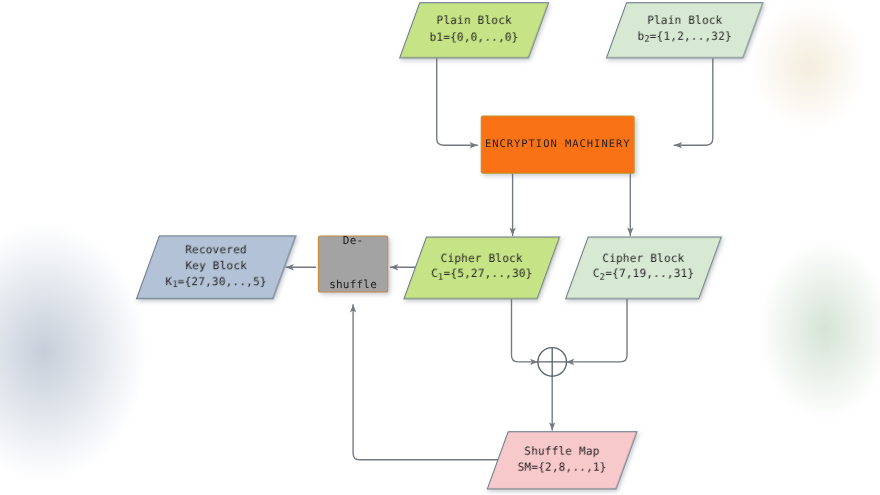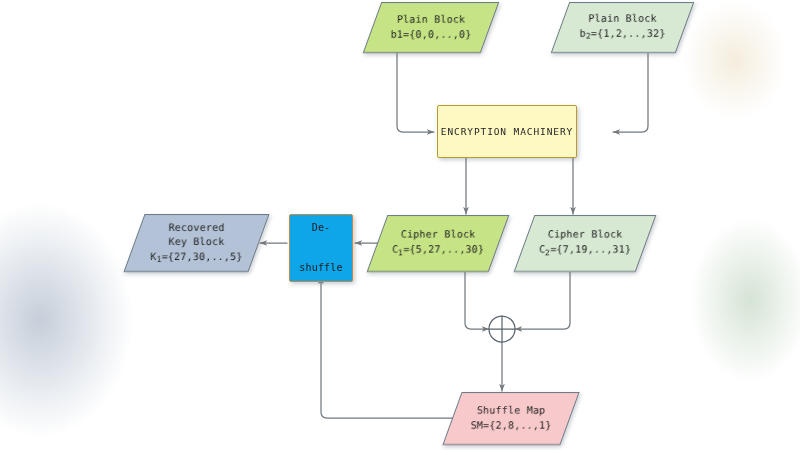--- a/index.html
+++ b/index.html
@@ -132,21 +132,21 @@
 
   <div class="node para skew-in" style="left:560px; top:2px; width:125px; height:51px; background:#d7e8d3;">
     <div class="skew-out">
       <div class="l1">Plain Block</div>
       <div class="l2">
         <span>b</span><sub>2</sub><span>={1,2,..,32}</span>
       </div>
     </div>
   </div>
 
-  <div class="node rect" style="left:437px; top:105px; width:140px; height:53px; background:#fef9c3;">
+  <div class="node rect" style="left:437px; top:105px; width:140px; height:53px; background:#f97316;">
     <div class="l-title">ENCRYPTION MACHINERY</div>
   </div>
 
   <div class="node para skew-in" style="left:377px; top:215px; width:122px; height:57px; background:#c6e385;">
     <div class="skew-out">
       <div class="l1">Cipher Block</div>
       <div class="l2">
         <span>C</span><sub>1</sub><span>={5,27,..,30}</span>
       </div>
     </div>
@@ -154,21 +154,21 @@
 
   <div class="node para skew-in" style="left:524px; top:215px; width:122px; height:57px; background:#d7e8d3;">
     <div class="skew-out">
       <div class="l1">Cipher Block</div>
       <div class="l2">
         <span>C</span><sub>2</sub><span>={7,19,..,31}</span>
       </div>
     </div>
   </div>
 
-  <div class="node rect" style="left:289px; top:214px; width:64px; height:68px; background:#0ea5e9; border-color:#c98a3f;gap:25px;">
+  <div class="node rect" style="left:289px; top:214px; width:64px; height:52px; background:#a3a3a3; border-color:#c98a3f;gap:25px;">
     <div class="l1">De-</div>
     <div class="l1">shuffle</div>
   </div>
 
   <div class="node para skew-in" style="left:134px; top:214px; width:125px; height:58px; background:#b3c2d6;">
     <div class="skew-out">
       <div class="l1">Recovered</div>
       <div class="l1">Key Block</div>
       <div class="l2">
         <span>K</span><sub>1</sub><span>={27,30,..,5}</span>

